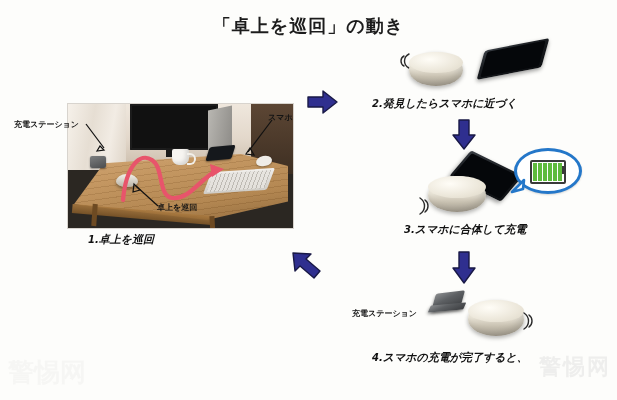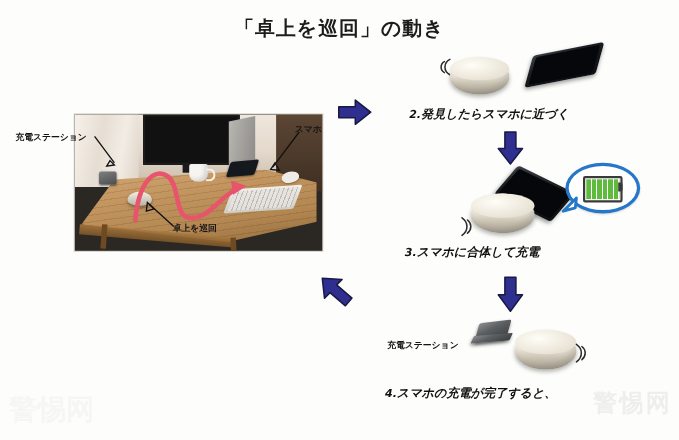--- a/index.html
+++ b/index.html
@@ -83,22 +83,22 @@
   #label-phone{left:268px;top:112px;}
   #label-robot{left:157px;top:202px;}
   .leaderline{stroke:#111;stroke-width:1.2;fill:none;}
   #callout-svg{left:0;top:0;width:617px;height:400px;pointer-events:none;}
 
   
   .caption{font-size:11px;font-weight:700;color:#111;white-space:nowrap;font-style:italic;}
   .caption .num{font-size:10px;font-weight:700;}
   #cap1{left:88px;top:232px;}
   #cap2{left:372px;top:96px;}
-  #cap3{left:368px;top:222px;}
-  #cap4-l1{left:350px;top:350px;text-align:right;}
+  #cap3{left:404px;top:222px;}
+  #cap4-l1{left:372px;top:350px;text-align:right;}
   #cap4-l2{left:382px;top:364px;}
 
   
   .arrowbox{}
   
   .robot{
     background:linear-gradient(180deg,#f7f4ec 0%,#e8e3d6 48%,#c9c2b2 72%,#a9a294 100%);
     border-radius:50%/54% 54% 46% 46%;
     box-shadow:0 2px 4px rgba(0,0,0,.30), inset -4px -3px 7px rgba(0,0,0,.14);
   }
@@ -178,20 +178,23 @@
     <path class="leaderline" d="M272 120 L248 152"></path>
     <path class="leaderline" d="M250 148 L246 154 L254 155 Z" fill="#111"></path>
     <path class="leaderline" d="M158 206 L136 186"></path>
     <path class="leaderline" d="M140 190 L134 184 L133 192 Z" fill="#111"></path>
   </svg>
 
   <div class="abs calloutTxt" id="label-station">充電ステーション</div>
   <div class="abs calloutTxt" id="label-phone">スマホ</div>
   <div class="abs calloutTxt" id="label-robot">卓上を巡回</div>
 
+  <div class="abs caption" id="cap1">
+    <span class="num">1.</span><span>卓上を巡回</span>
+  </div>
 
   <svg class="abs arrowbox" style="left:306px;top:88px;width:34px;height:28px;" viewBox="0 0 34 28">
     <path d="M2 9 L17 9 L17 3 L31 14 L17 25 L17 19 L2 19 Z" fill="#2f2f8f" stroke="#191946" stroke-width="1.4" stroke-linejoin="round"></path>
   </svg>
 
   <div class="abs" id="scene2" style="left:395px;top:40px;width:150px;height:54px;">
     <svg class="abs" style="left:0;top:10px;width:22px;height:22px;" viewBox="0 0 22 22">
       <path class="wave" d="M14 4 C 8 7, 8 15, 14 18"></path>
       <path class="wave" d="M9 6 C 5 8, 5 14, 9 16"></path>
     </svg>

